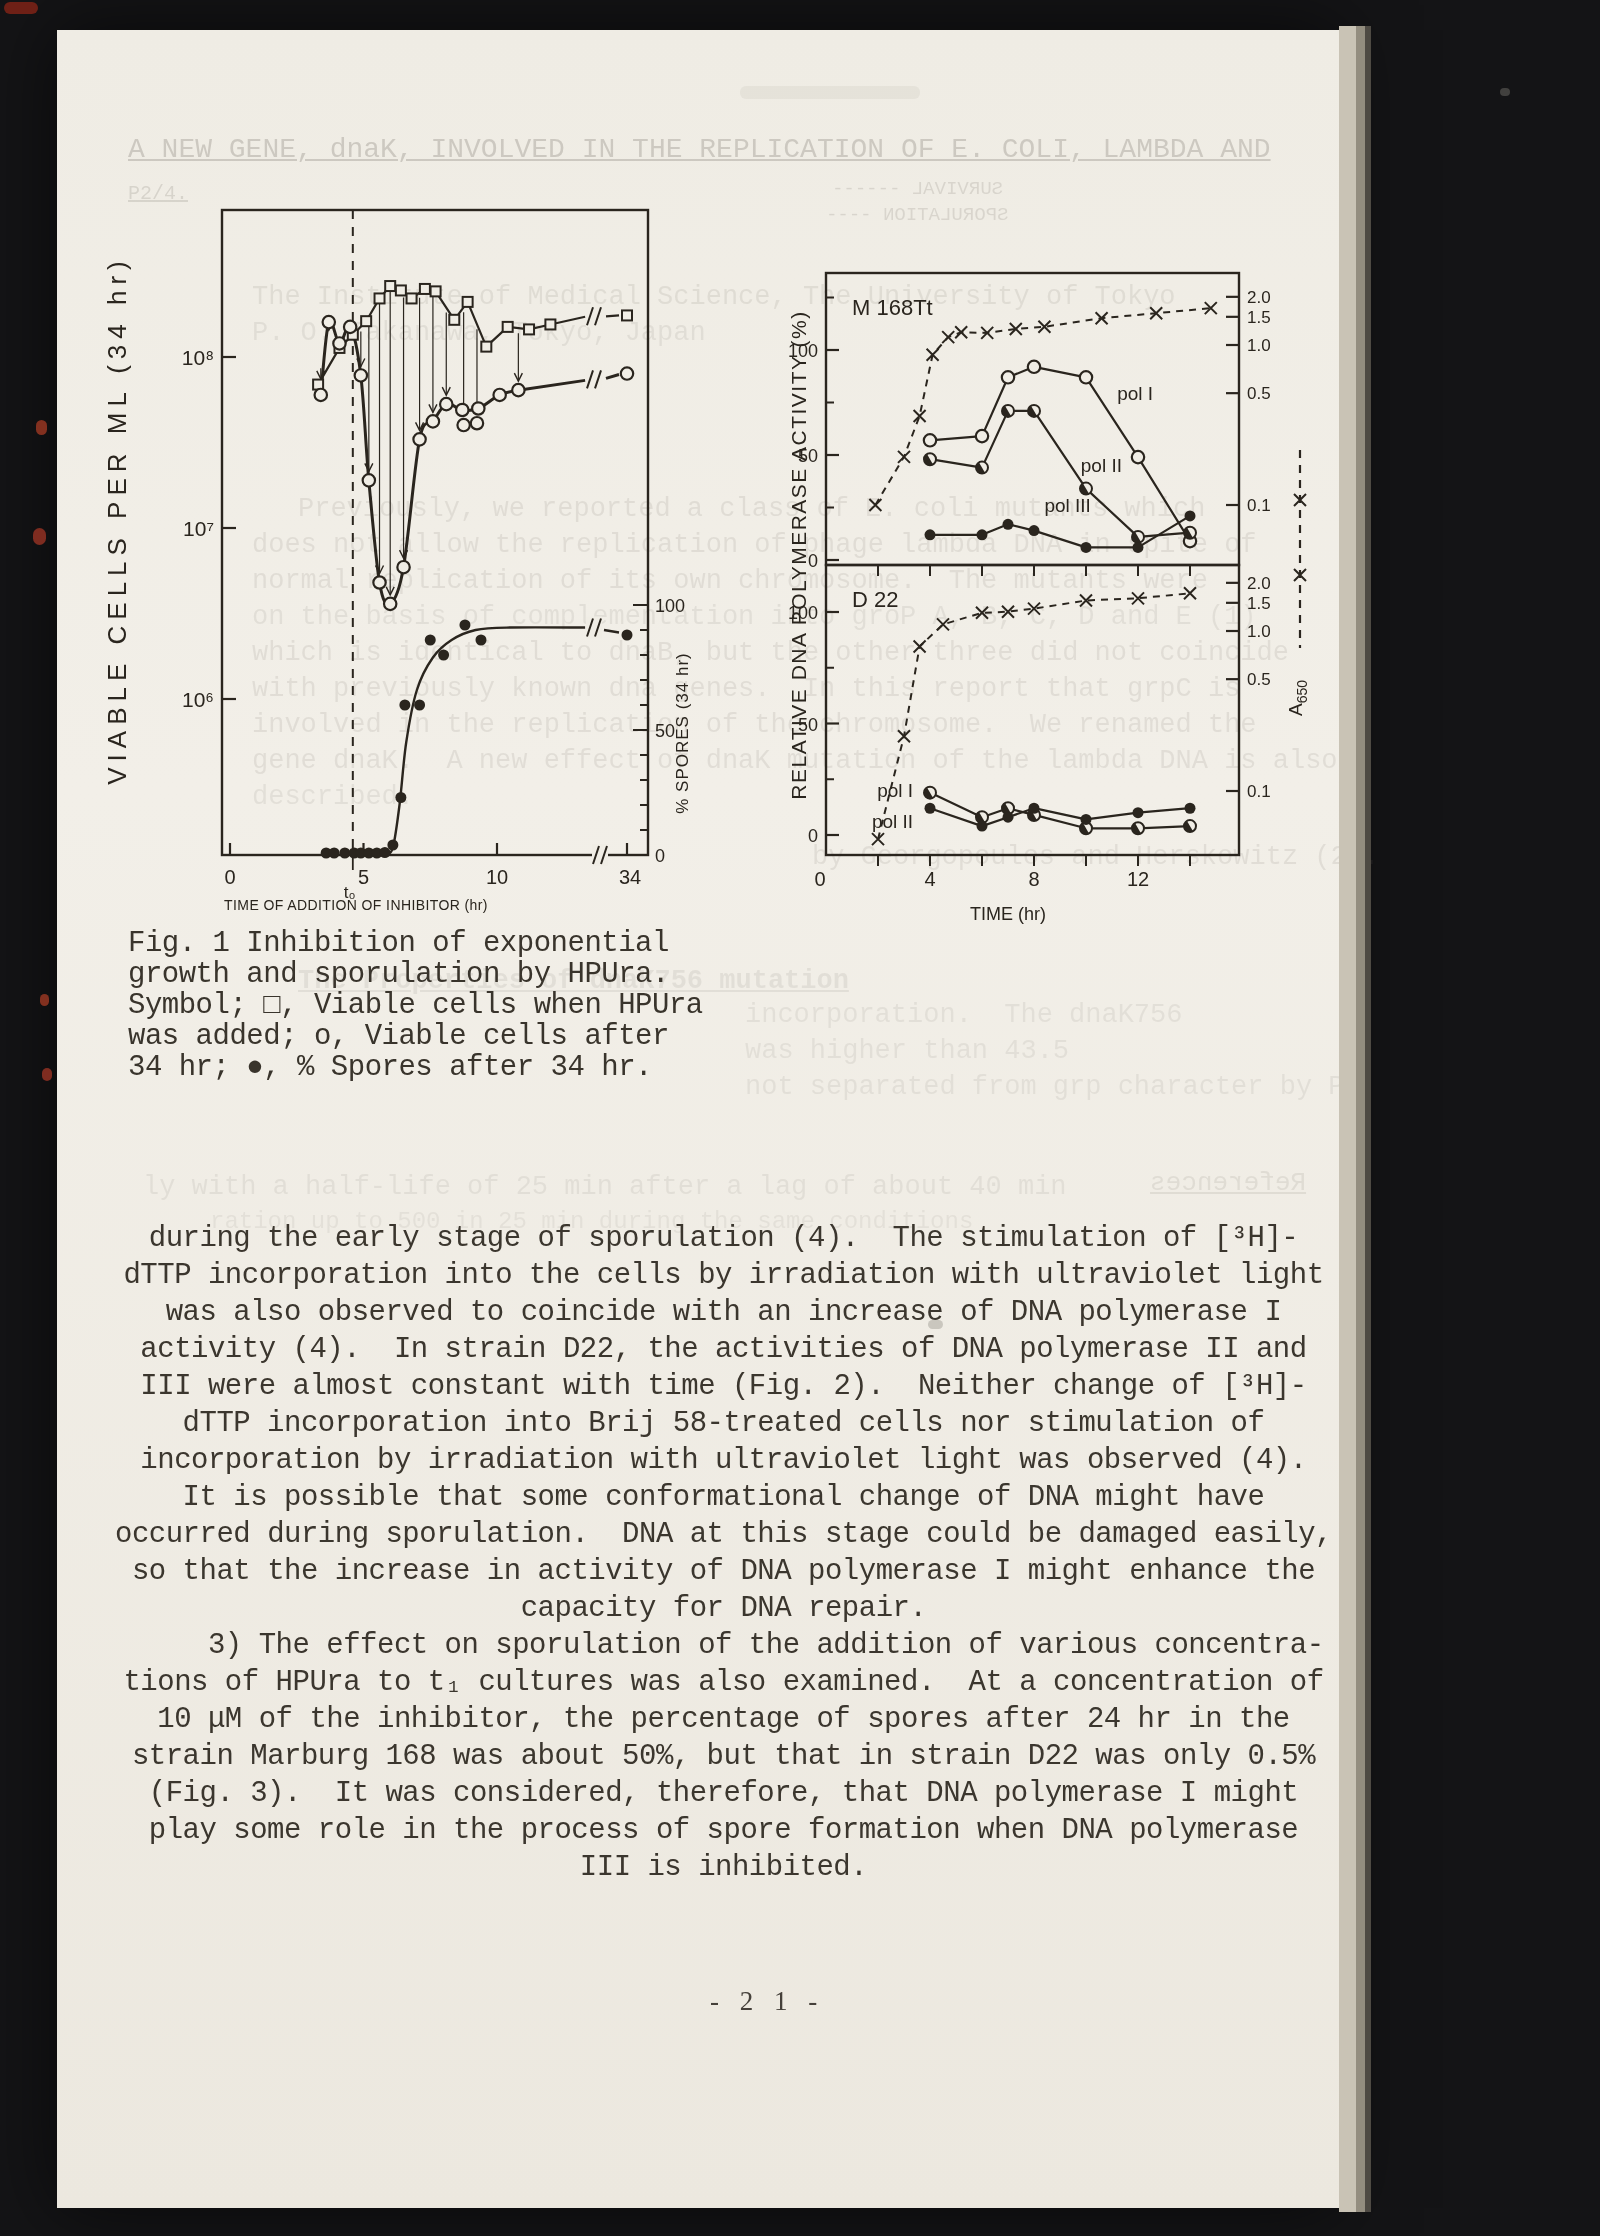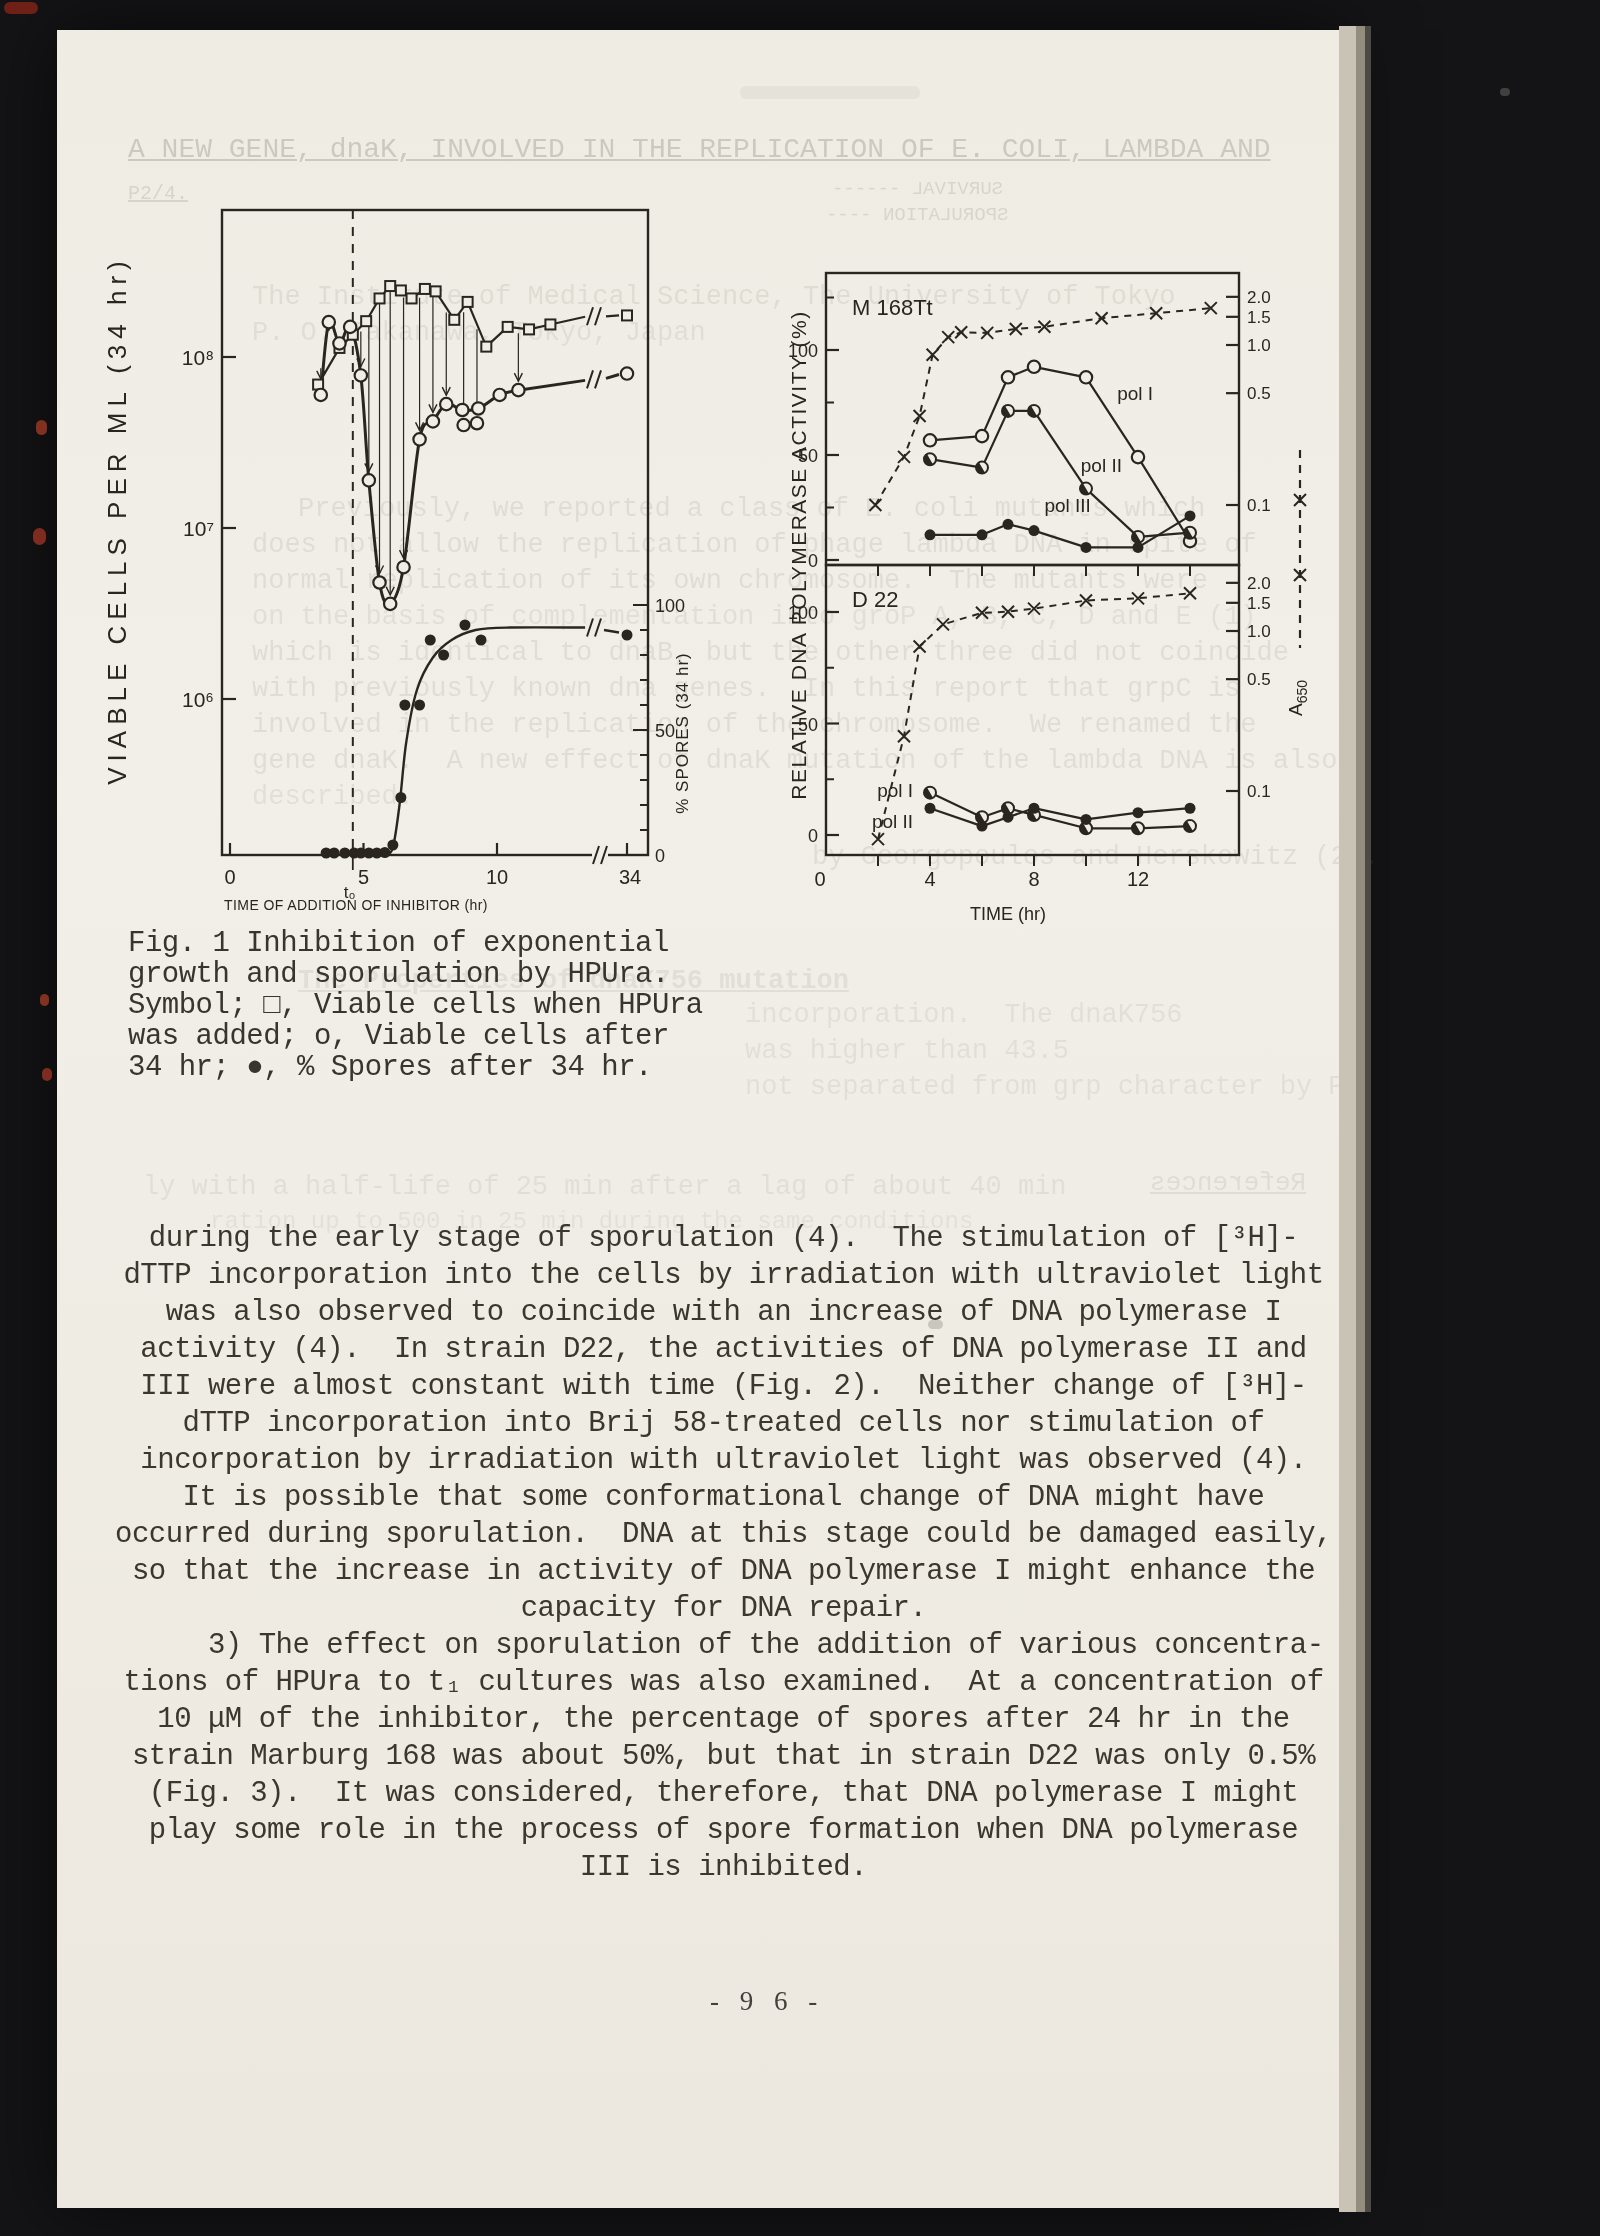--- a/index.html
+++ b/index.html
@@ -355,21 +355,21 @@
 occurred during sporulation.  DNA at this stage could be damaged easily,
 so that the increase in activity of DNA polymerase I might enhance the
 capacity for DNA repair.
      3) The effect on sporulation of the addition of various concentra-
 tions of HPUra to t₁ cultures was also examined.  At a concentration of
 10 μM of the inhibitor, the percentage of spores after 24 hr in the
 strain Marburg 168 was about 50%, but that in strain D22 was only 0.5%
 (Fig. 3).  It was considered, therefore, that DNA polymerase I might
 play some role in the process of spore formation when DNA polymerase
 III is inhibited.</div>
-  <div class="page-number">- 9 6 -</div>
+  <div class="page-number">- 2 1 -</div>
 </div>
 <div class="edge edge1"></div>
 <div class="edge edge2"></div>
 <div class="edge edge3"></div>
 
 <div class="speck" style="left: 4px; top: 2px; width: 34px; height: 12px; background: rgb(110, 32, 22); border-radius: 6px;"></div>
 <div class="speck" style="left: 36px; top: 420px; width: 11px; height: 15px; background: rgb(130, 48, 31); border-radius: 8px;"></div>
 <div class="speck" style="left: 33px; top: 528px; width: 13px; height: 17px; background: rgb(126, 44, 32); border-radius: 8px;"></div>
 <div class="speck" style="left: 40px; top: 994px; width: 9px; height: 12px; background: rgb(130, 48, 31); border-radius: 6px;"></div>
 <div class="speck" style="left: 42px; top: 1068px; width: 10px; height: 13px; background: rgb(126, 44, 32); border-radius: 7px;"></div>

